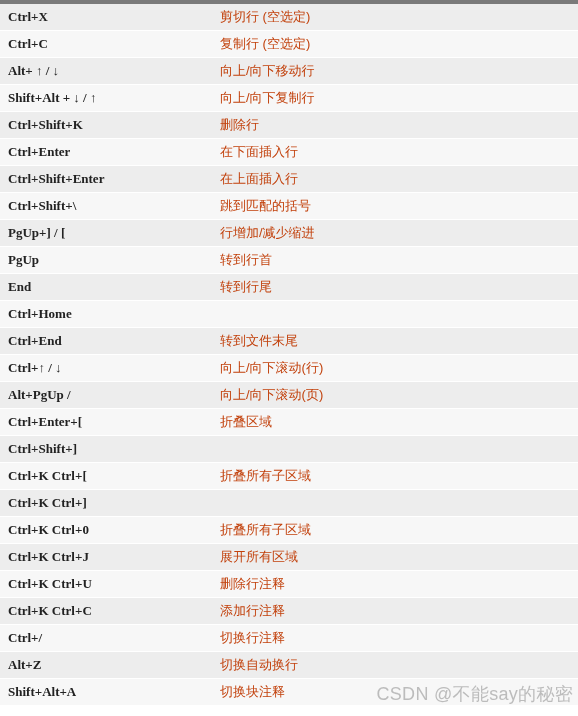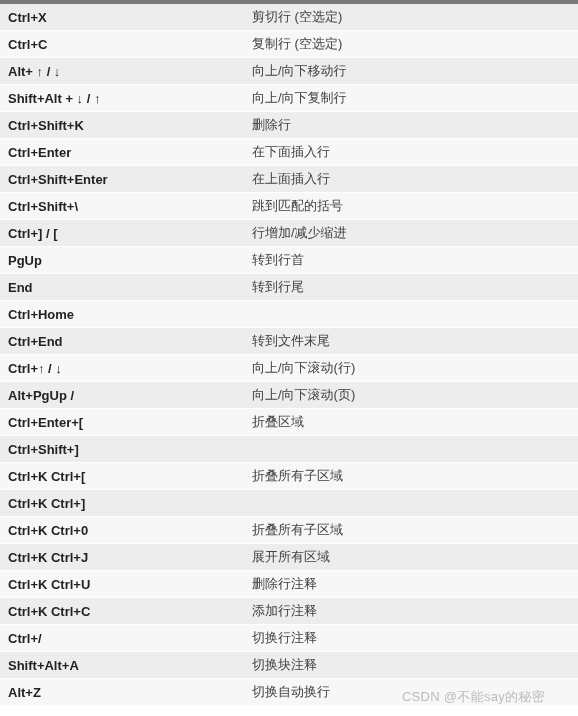--- a/index.html
+++ b/index.html
@@ -28,32 +28,32 @@
       background: #ededed;
     }
     .row:nth-child(even) {
       background: #f7f7f7;
     }
     .shortcut {
       width: 220px;
       padding-left: 8px;
       font-weight: bold;
       color: #222;
+      font-family: Liberation Serif, serif;
     }
     .desc {
       flex: 1;
-      color: #404040;
-      margin-left: 32px;
+      color: #c2410c;
     }
     .watermark {
       position: fixed;
-      right: 33px;
+      right: 5px;
       bottom: 10px;
       color: rgba(140, 140, 140, 0.55);
-      font-size: 13px;
+      font-size: 18px;
       pointer-events: none;
       letter-spacing: 0.3px;
     }
   </style>
 </head>
 <body>
 
 <div class="container">
     <div class="row">
       <div class="shortcut">Ctrl+X</div>
@@ -81,21 +81,21 @@
     </div>
     <div class="row">
       <div class="shortcut">Ctrl+Shift+Enter</div>
       <div class="desc">在上面插入行</div>
     </div>
     <div class="row">
       <div class="shortcut">Ctrl+Shift+\</div>
       <div class="desc">跳到匹配的括号</div>
     </div>
     <div class="row">
-      <div class="shortcut">Ctrl+] / [</div>
+      <div class="shortcut">PgUp+] / [</div>
       <div class="desc">行增加/减少缩进</div>
     </div>
     <div class="row">
       <div class="shortcut">PgUp</div>
       <div class="desc">转到行首</div>
     </div>
     <div class="row">
       <div class="shortcut">End</div>
       <div class="desc">转到行尾</div>
     </div>
@@ -142,21 +142,21 @@
     </div>
     <div class="row">
       <div class="shortcut">Ctrl+K Ctrl+C</div>
       <div class="desc">添加行注释</div>
     </div>
     <div class="row">
       <div class="shortcut">Ctrl+/</div>
       <div class="desc">切换行注释</div>
     </div>
     <div class="row">
+      <div class="shortcut">Alt+Z</div>
+      <div class="desc">切换自动换行</div>
+    </div>
+    <div class="row">
       <div class="shortcut">Shift+Alt+A</div>
       <div class="desc">切换块注释</div>
-    </div>
-    <div class="row">
-      <div class="shortcut">Alt+Z</div>
-      <div class="desc">切换自动换行</div>
     </div>
   </div>
 <div class="watermark">CSDN @不能say的秘密</div>
 
 </body></html>

